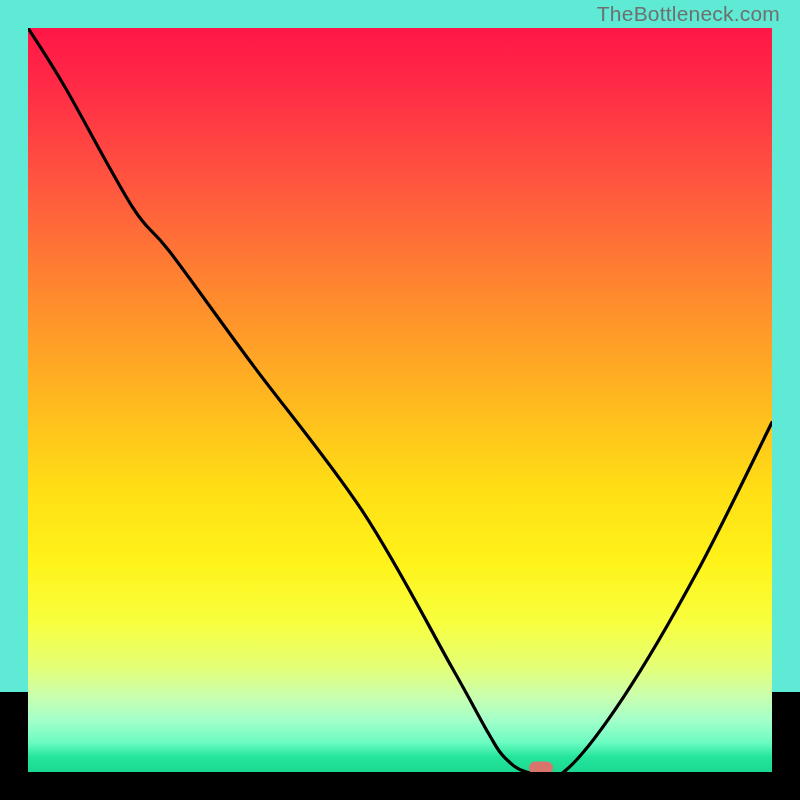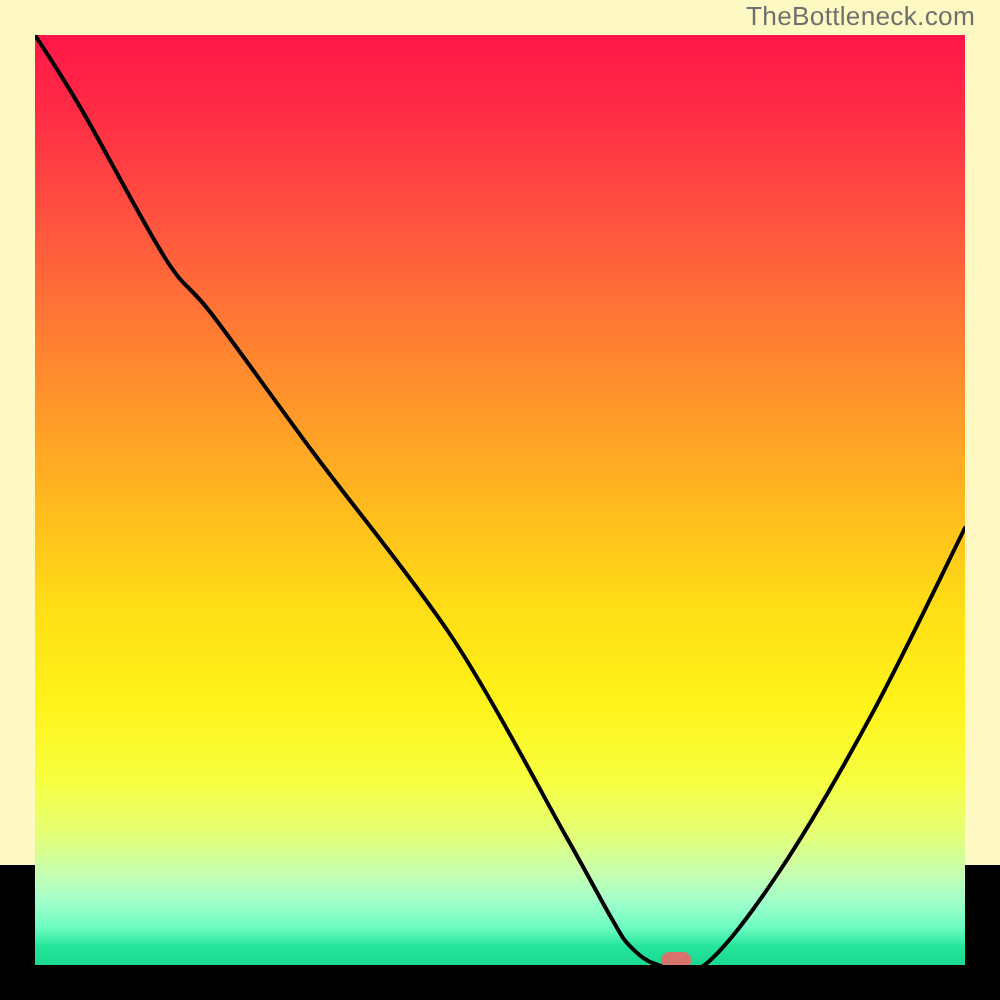--- a/index.html
+++ b/index.html
@@ -8,21 +8,21 @@
     width: 800px;
     height: 800px;
     background: #000;
     overflow: hidden;
     font-family: Arial, Helvetica, sans-serif;
   }
   .frame {
     position: relative;
     width: 800px;
     height: 692px;
-    background: #fef9c3;
+    background: #5eead4;
   }
   .attribution {
     position: absolute;
     top: 2px;
     right: 20px;
     color: #6f6f6f;
     font-size: 21px;
     font-weight: 500;
     letter-spacing: 0.2px;
   }

